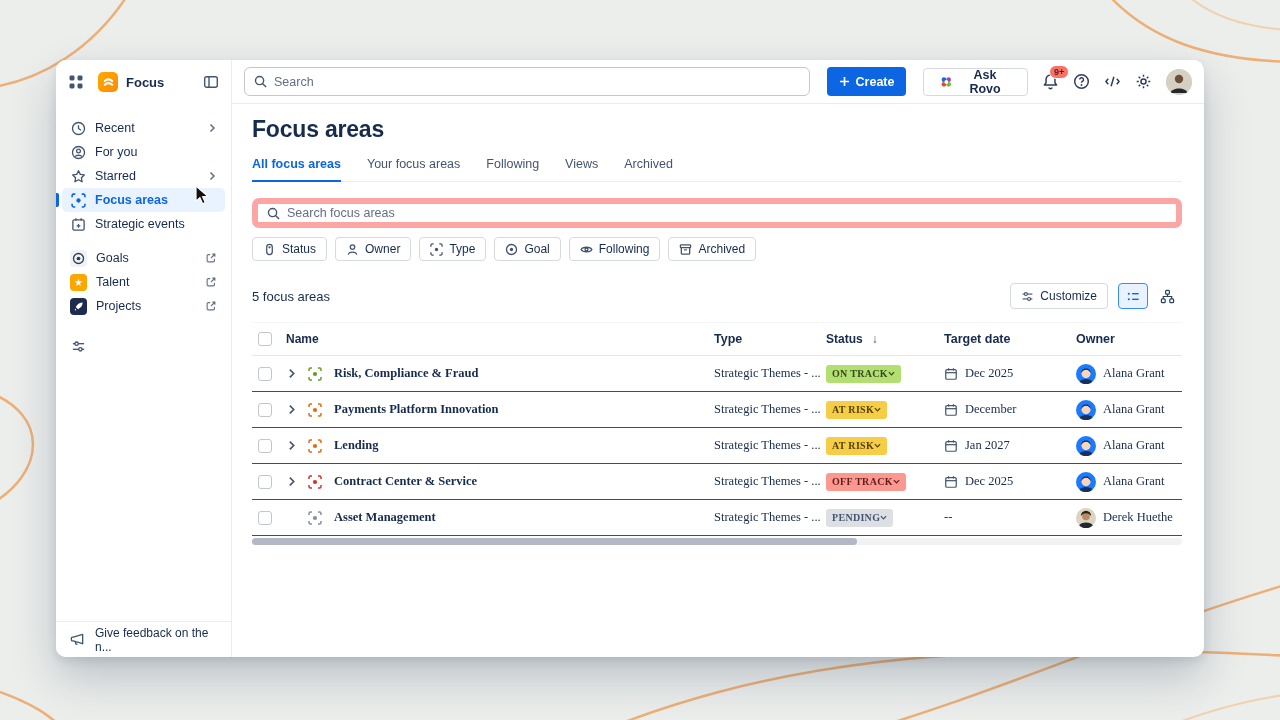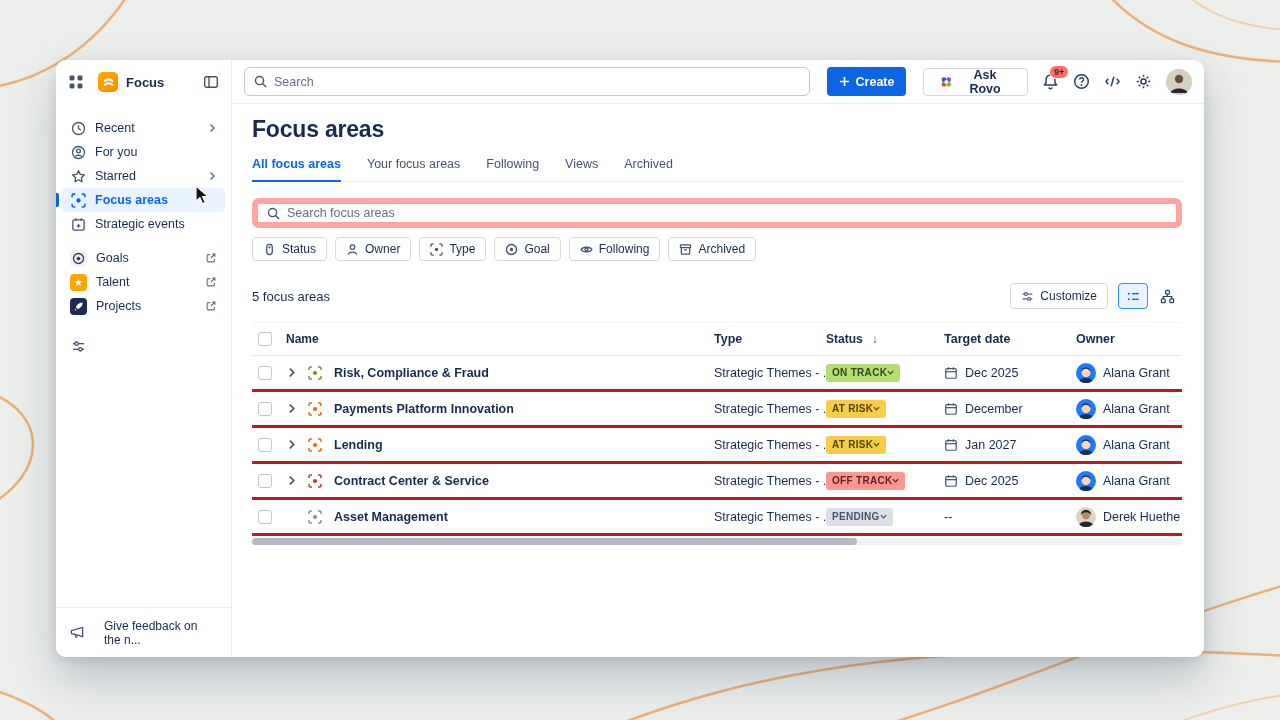--- a/index.html
+++ b/index.html
@@ -43,22 +43,22 @@
   .nav-item.active { background:#e9f2ff; color:#0c66e4; font-weight:600; }
   .nav-item.active .nicon { color:#0c66e4; }
   .active-bar { position:absolute; left:-6px; top:5px; width:3px; height:14px; background:#0c66e4; border-radius:0 2px 2px 0; }
   .nav-item .right { margin-left:auto; color:#626f86; display:flex; }
   .nav-gap { height:10px; }
   .badge-icon { width:17px; height:17px; border-radius:4px; display:flex; align-items:center; justify-content:center; }
   .badge-goal { background:#f1f2f4; color:#2c3e5d; }
   .badge-talent { background:#fca700; color:#fff; font-size:10px; }
   .badge-projects { background:#1d2b50; color:#fff; }
   .sidebar-footer {
-    margin-top:auto; border-top:1px solid #ebecf0; height:50px;
-    display:flex; align-items:center; gap:19px; padding:0 14px;
+    margin-top:auto; border-top:1px solid #ebecf0; height:36px;
+    display:flex; align-items:center; gap:10px; padding:0 14px;
     font-size:12px; color:#172b4d; cursor:pointer;
   }
   .sidebar-footer .nicon{ color:#44546f; display:flex; }
   
   .main { flex:1; display:flex; flex-direction:column; min-width:0; }
   .topbar {
     height:44px; display:flex; align-items:center; padding:0 12px;
     border-bottom:1px solid #ebecf0; gap:17px;
   }
   .global-search {
@@ -127,21 +127,21 @@
   .view-toggle { display:flex; gap:4px; }
   .view-btn {
     width:30px; height:26px; border-radius:4px; border:1px solid transparent;
     display:flex; align-items:center; justify-content:center; color:#2c3e5d; cursor:pointer;
   }
   .view-btn.selected { border-color:#388bff; background:#e9f2ff; color:#0c66e4; }
   
   .table { margin-top:13px; }
   .thead, .trow { display:flex; align-items:center; }
   .thead { height:34px; border-top:1px solid #f4f5f7; border-bottom:1px solid #e4e6ea; font-size:12px; font-weight:700; color:#172b4d; }
-  .trow { height:36px; border-bottom:3px solid #b91c1c; }
+  .trow { height:36px; border-bottom:1px solid #b91c1c;font-family:Liberation Serif, serif; }
   .col-check { width:34px; display:flex; align-items:center; padding-left:6px; }
   .checkbox { width:14px; height:14px; border:1px solid #c1c7d0; border-radius:3px; background:#fff; cursor:pointer; }
   .col-expand { width:22px; display:flex; color:#44546f; }
   .col-icon { width:26px; display:flex; }
   .col-name { flex:1; min-width:0; font-size:12.5px; font-weight:600; white-space:nowrap; overflow:hidden; cursor:pointer; }
   .thead .col-name-h { flex:1; min-width:0; }
   .col-type { width:112px; font-size:12.5px; color:#172b4d; white-space:nowrap; overflow:hidden; }
   .col-status { width:118px; display:flex; align-items:center; gap:4px; }
   .col-date { width:132px; display:flex; align-items:center; gap:7px; font-size:12.5px; color:#172b4d; }
   .col-date .cicon { color:#44546f; display:flex; }

